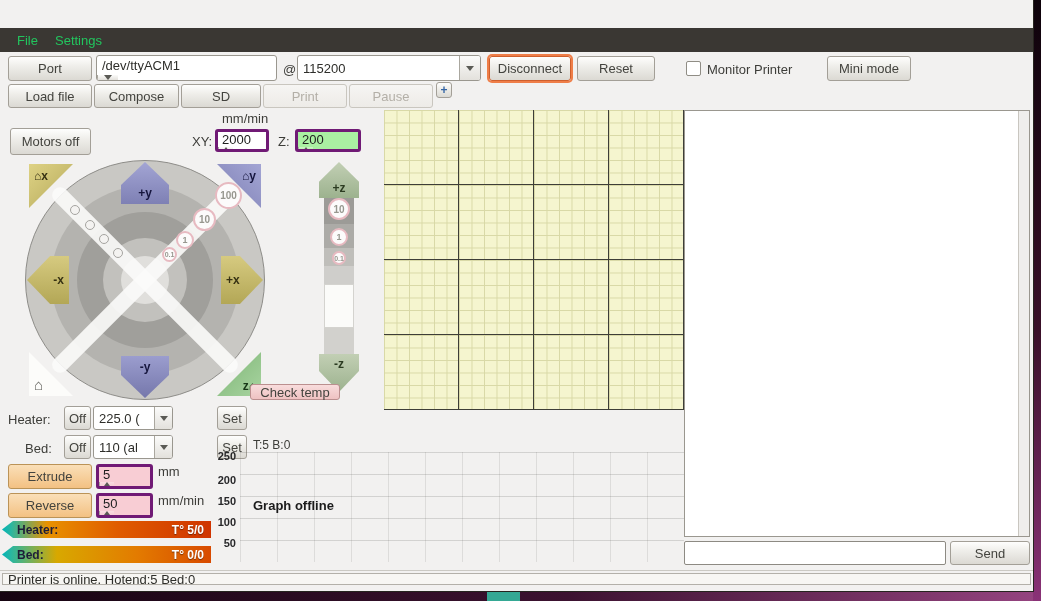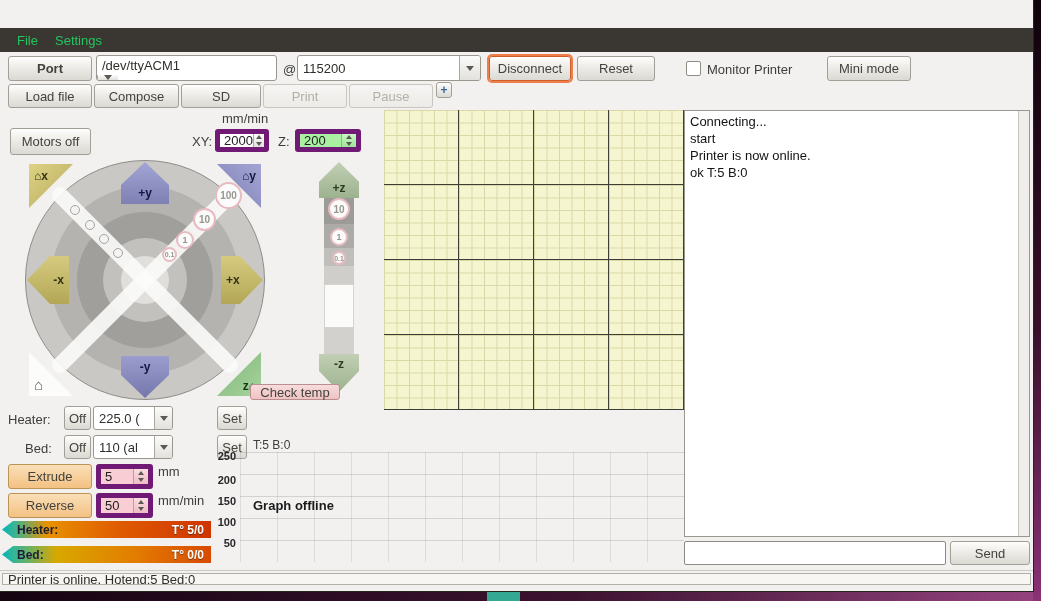--- a/index.html
+++ b/index.html
@@ -42,21 +42,21 @@
   .btn.small-add { color:#3465a4; font-weight:bold; font-size:12px; }
   .label { position:absolute; color:#3d3d39; white-space:nowrap; }
 
   .combo { position:absolute; display:flex; background:#fff; border:1px solid #9a978f; border-radius:3px; overflow:hidden; }
   .combo-text { flex:1; display:flex; align-items:center; padding:0 5px; color:#2e2e2a;
     white-space:nowrap; overflow:hidden; }
   .combo-btn { width:21px; border-left:1px solid #aaa79f;
     background:linear-gradient(#fbfbfa,#e3e1dc); display:flex; align-items:center; justify-content:center; }
   .arr-d { width:0; height:0; border-left:4px solid transparent; border-right:4px solid transparent; border-top:5px solid #5a5a55; }
 
-  .spin { position:absolute; display:flex; border:5px solid #701a75; border-radius:3px; background:#fff; overflow:hidden; }
+  .spin { position:absolute; display:flex; border:3px solid #701a75; border-radius:3px; background:#fff; overflow:hidden;flex-direction:column; }
   .spin-val { flex:1; display:flex; align-items:center; padding-left:4px; color:#202020; }
   .spin-btns { width:15px; display:flex; flex-direction:column; border-left:1px solid #aaa79f;
     background:linear-gradient(#fbfbfa,#e3e1dc); }
   .spin-up,.spin-dn { flex:1; display:flex; align-items:center; justify-content:center; }
   .spin-up::after { content:""; border-left:3.5px solid transparent; border-right:3.5px solid transparent; border-bottom:4px solid #5a5a55; }
   .spin-dn::after { content:""; border-left:3.5px solid transparent; border-right:3.5px solid transparent; border-top:4px solid #5a5a55; }
   .spin.green { background:#aaf0a2; }
   .spin.green .spin-btns { background:linear-gradient(#c9f7c3,#9ee697); }
   .spin.pink { background:#f8cdd4; }
   .spin.pink .spin-btns { background:linear-gradient(#fadde2,#f0bcc5); }
@@ -127,21 +127,21 @@
 <div class="desk-teal abs"></div>
 
 <div class="window">
 
 
   <div class="menubar">
     <div class="menu-item" style="left:8px;">File</div>
     <div class="menu-item" style="left:46px;">Settings</div>
   </div>
 
-  <div class="btn" style="left:8px;top:56px;width:84px;height:25px;font-weight:bold;">Port</div>
+  <div class="btn" style="left:8px;top:56px;width:84px;height:25px;">Port</div>
   <div class="combo" style="left:96px;top:55px;width:181px;height:26px;flex-direction:column;">
     <div class="combo-text">/dev/ttyACM1</div>
     <div class="combo-btn">
         <span class="arr-d"></span>
       </div>
   </div>
   <div class="label" style="left:283px;top:62px;">@</div>
   <div class="combo" style="left:297px;top:55px;width:184px;height:26px;gap:25px;">
     <div class="combo-text">115200</div>
     <div class="combo-btn">
@@ -278,26 +278,20 @@
   <div class="tick" style="top:450px;">250</div>
   <div class="tick" style="top:474px;">200</div>
   <div class="tick" style="top:495px;">150</div>
   <div class="tick" style="top:516px;">100</div>
   <div class="tick" style="top:537px;">50</div>
   <div class="label bold" style="left:253px;top:498px;color:#1b1b1b;">Graph offline</div>
 
   <div class="bedgrid"></div>
 
   <div class="console">
-    <div style="padding-top:2px;">
-      <div class="console-line">Connecting...</div>
-      <div class="console-line">start</div>
-      <div class="console-line">Printer is now online.</div>
-      <div class="console-line">ok T:5 B:0</div>
-    </div>
     <div class="console-scroll"></div>
   </div>
   <div class="text-input" style="left:684px;top:541px;width:262px;height:24px;"></div>
   <div class="btn" style="left:950px;top:541px;width:80px;height:24px;">Send</div>
 
   <div class="statusbar">
     <div class="status-field">Printer is online. Hotend:5 Bed:0</div>
   </div>
 
 </div>

